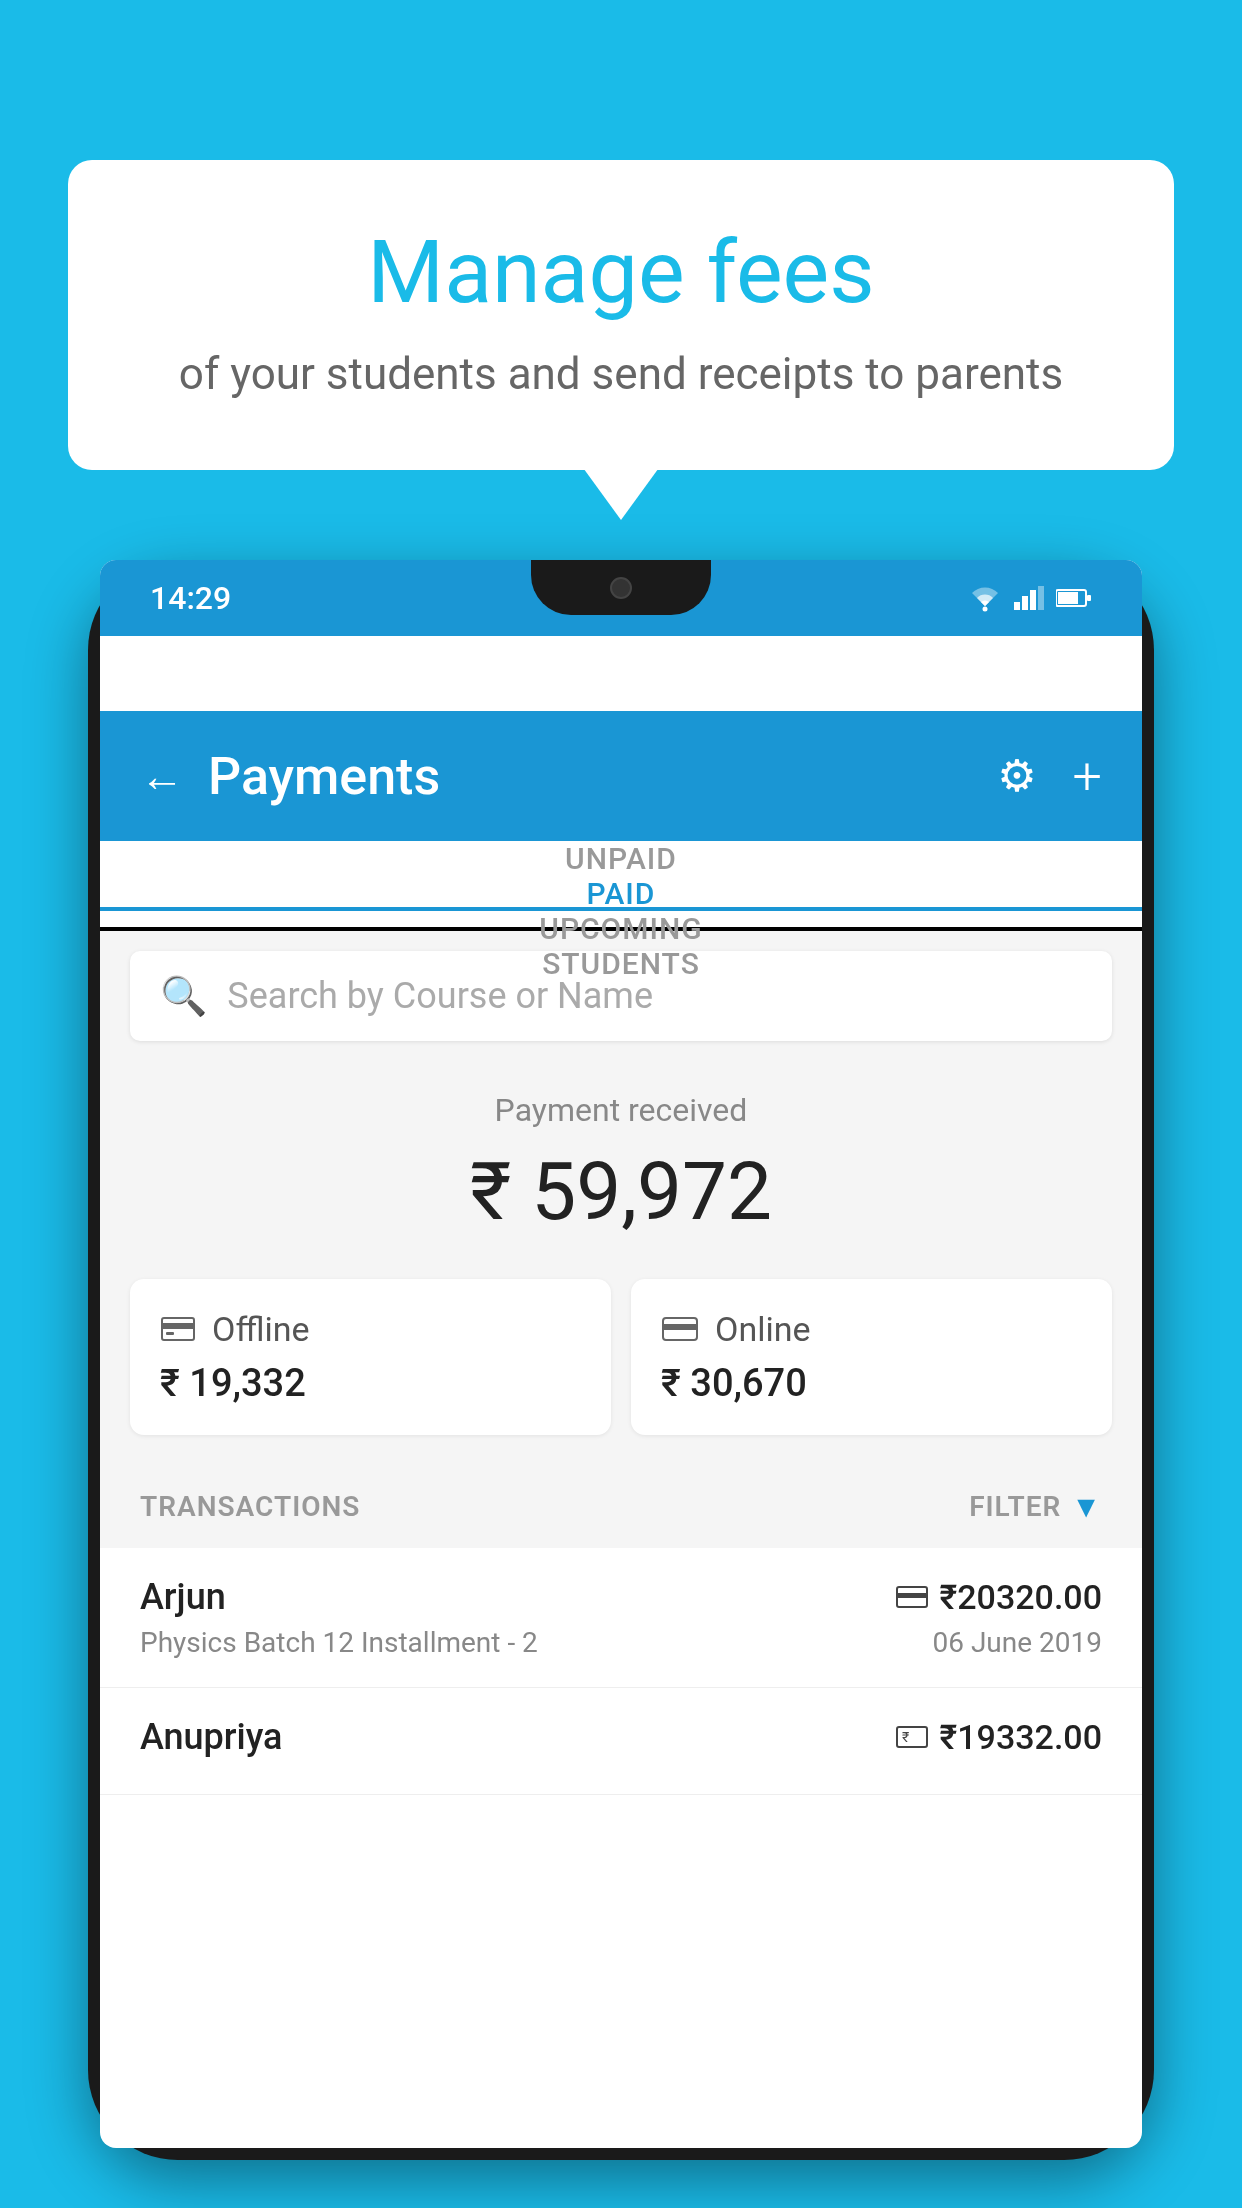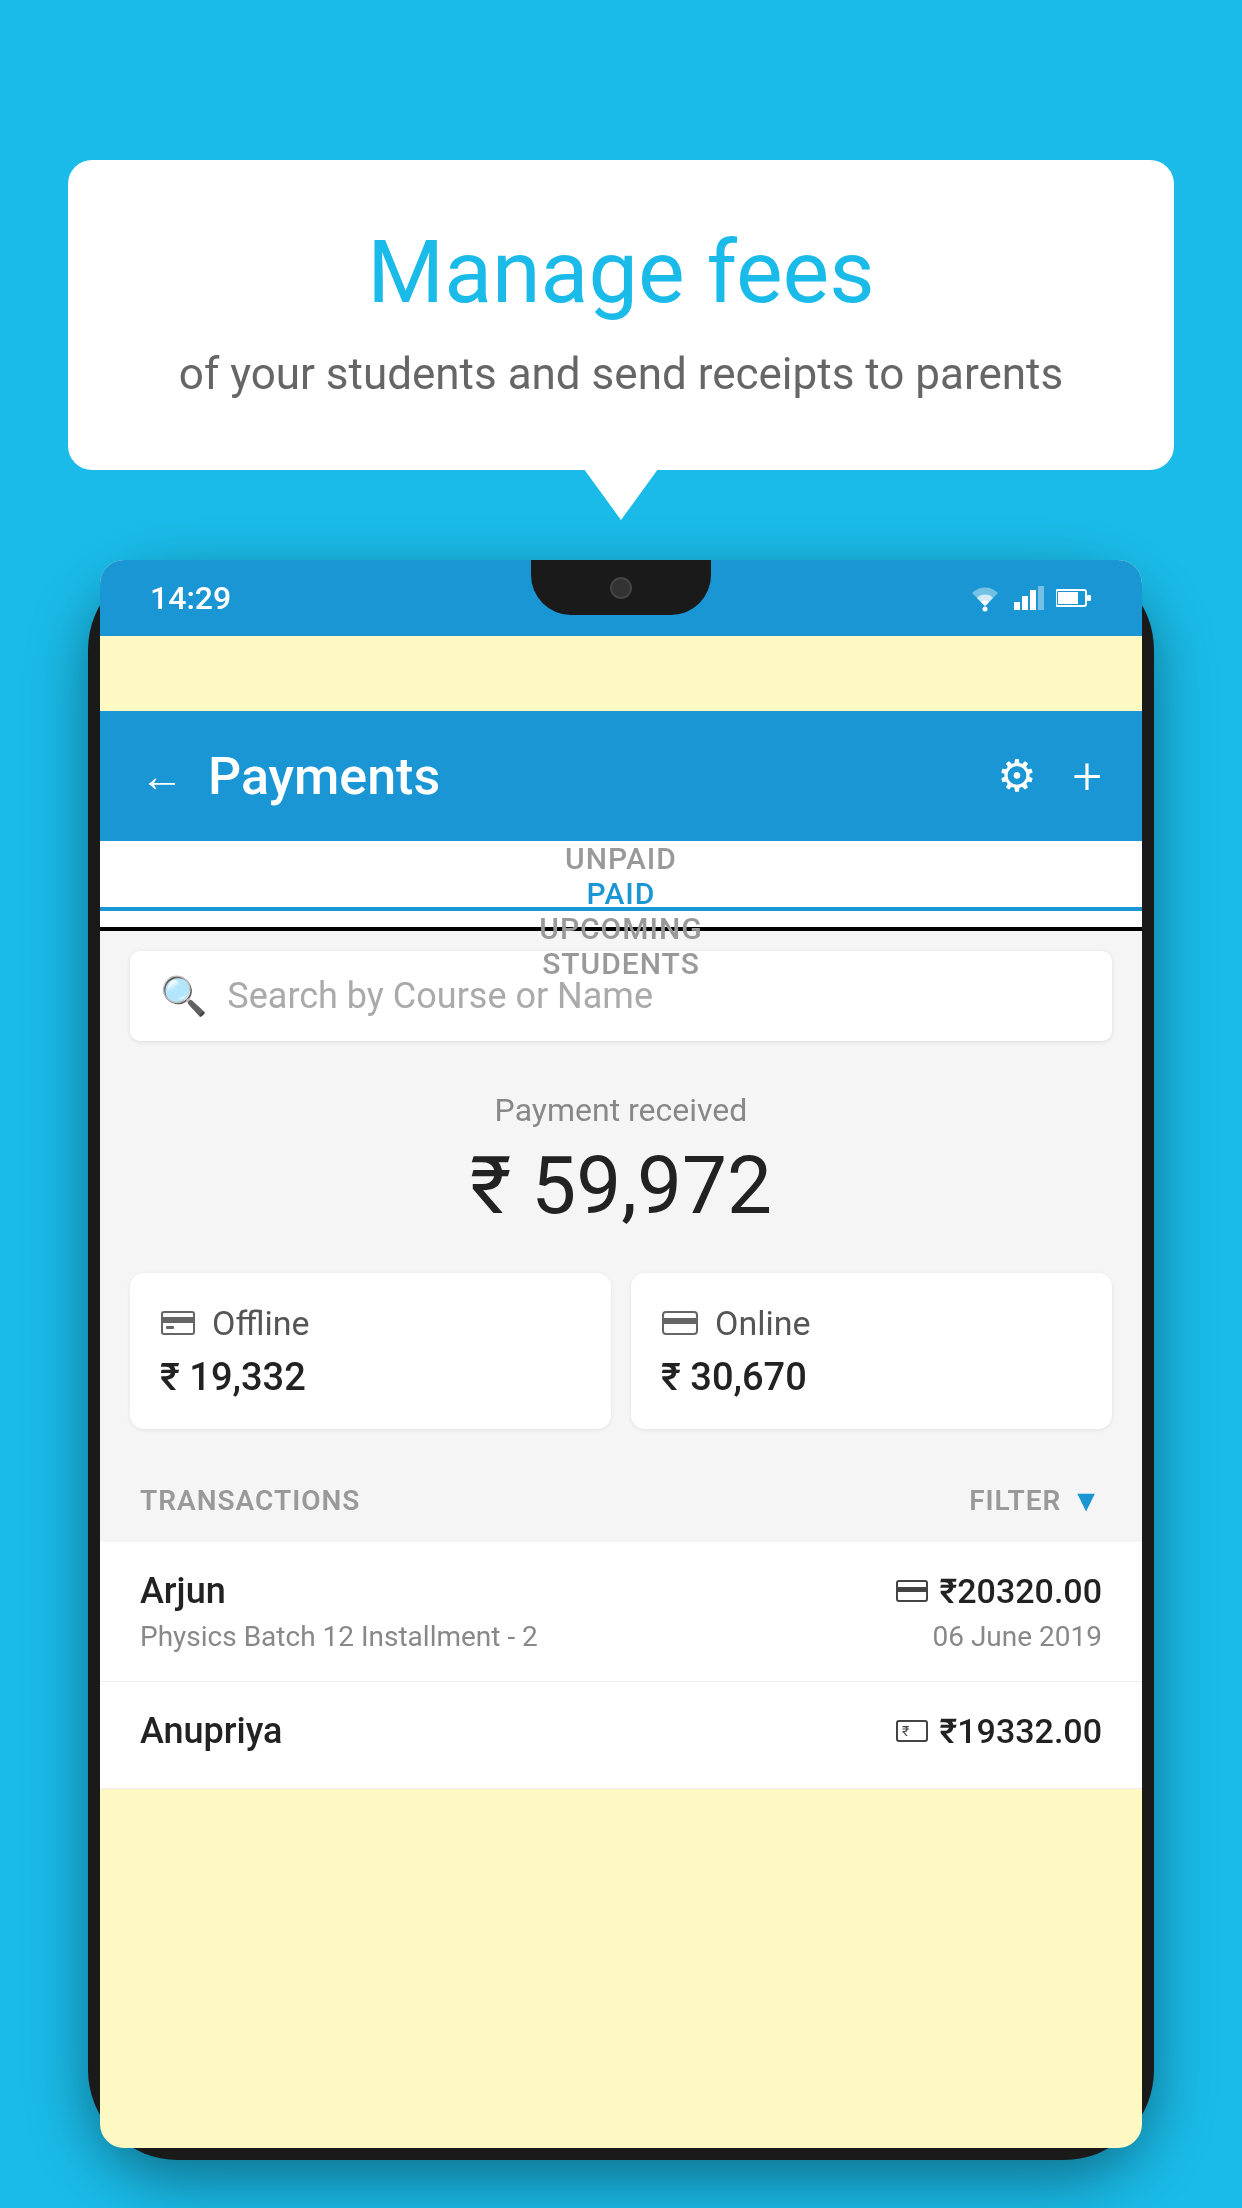--- a/index.html
+++ b/index.html
@@ -116,22 +116,22 @@
       border: 2px solid #444;
     }
 
     
     .phone-screen {
       position: absolute;
       top: 0;
       left: 12px;
       right: 12px;
       bottom: 12px;
-      background: #fef9c3;
-      border-radius: 24px;
+      background: #ffffff;
+      border-radius: 16px;
       overflow: hidden;
     }
 
     .header-nav {
       background: #1a96d4;
       height: 130px;
       display: flex;
       align-items: center;
       padding: 0 40px;
       justify-content: space-between;
@@ -239,21 +239,21 @@
     
     .payment-received-section {
       background: #f5f5f5;
       padding: 30px 30px 20px;
       text-align: center;
     }
 
     .payment-label {
       color: #888;
       font-size: 32px;
-      margin-bottom: 10px;
+      margin-bottom: 16px;
     }
 
     .payment-amount {
       color: #222;
       font-size: 80px;
       font-weight: 400;
     }
 
     
     .cards-row {

